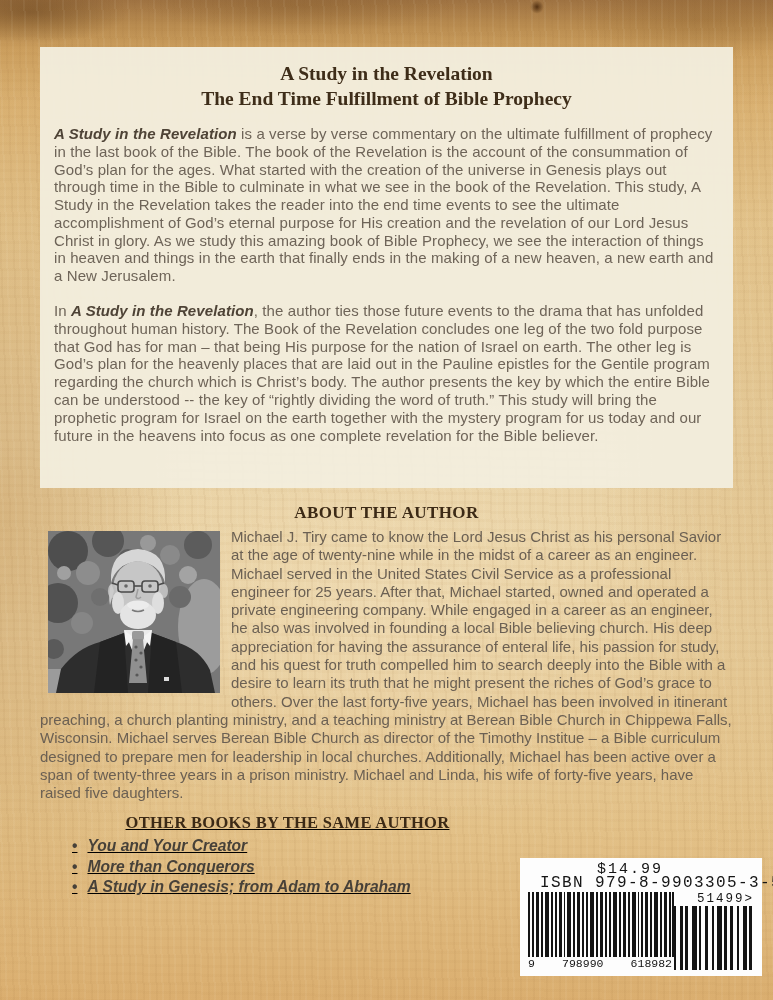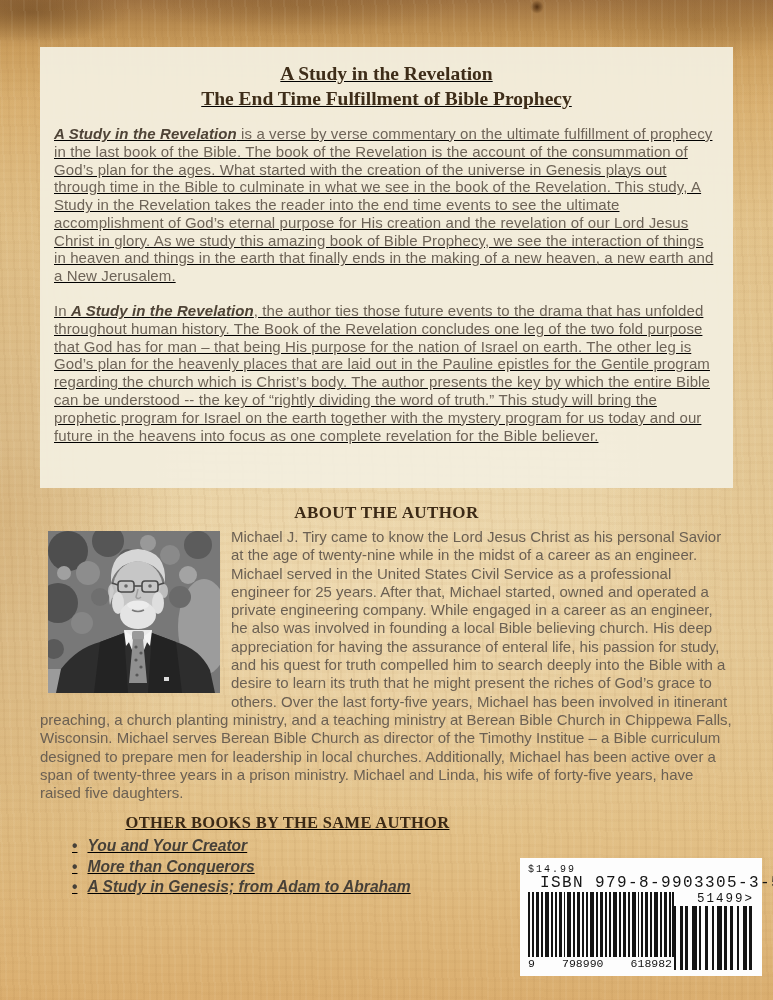--- a/index.html
+++ b/index.html
@@ -19,21 +19,21 @@
   }
   .texture {
     position:absolute; inset:0; pointer-events:none;
     background:
       repeating-linear-gradient(88deg, rgba(139,94,43,0.055) 0 2px, rgba(0,0,0,0) 2px 6px, rgba(255,250,230,0.055) 6px 8px, rgba(0,0,0,0) 8px 13px),
       repeating-linear-gradient(1deg, rgba(160,110,50,0.04) 0 3px, rgba(0,0,0,0) 3px 9px);
   }
   
   .panel {
     position:absolute; left:40px; top:47px; width:693px; height:441px;
-    background:rgba(243,237,221,0.96); box-sizing:border-box; padding:15px 14px 0 14px;text-decoration:underline;
+    background:rgba(243,237,221,0.96); box-sizing:border-box; padding:15px 14px 0 14px;
   }
   .title { font-family:"Liberation Serif", serif; font-weight:bold; color:#3e2d19;
            text-align:center; font-size:19.5px; line-height:1.28; }
   .body-text { color:#6e6458; font-size:15px; line-height:17.8px; letter-spacing:0.1px; }
   .p1 { margin-top:13px; }
   .p2 { margin-top:17px; }
   .lead { font-weight:bold; font-style:italic; color:#4e4336; }
   
   .lower { position:absolute; left:40px; top:503px; width:693px; }
   .sec-heading { font-family:"Liberation Serif", serif; font-weight:bold; color:#3c2a16;
@@ -48,21 +48,21 @@
   .title-item { display:flex; gap:10px; color:#474139; font-weight:bold; font-style:italic;
                 font-size:15.6px; line-height:20.5px; }
   .bullet { font-style:normal; }
   
   .barcode {
     position:absolute; right:11px; top:858px; width:242px; height:118px;
     background:#fdfdfd; box-sizing:border-box; padding:5px 8px 6px 8px;
     font-family:"Liberation Mono", monospace; color:#151515;
     display:flex; flex-direction:column;
   }
-  .bc-price { text-align:left; font-size:10px; letter-spacing:2px; line-height:13px; padding-right:22px; }
+  .bc-price { text-align:center; font-size:15px; letter-spacing:2px; line-height:13px; padding-right:22px; }
   .bc-isbn  { font-size:16px; letter-spacing:1.4px; line-height:15px; white-space:nowrap; padding-left:12px; }
   .bc-body { flex:1; display:flex; margin-top:1px; }
   .bc-main { width:146px; display:flex; flex-direction:column; }
   .bars { flex:1; width:100%; }
   .bc-digits { display:flex; justify-content:space-between; font-size:11.5px; line-height:12px; padding:1px 2px 0 0; }
   .bc-sup { flex:1; display:flex; flex-direction:column; }
   .sup-label { font-size:12.5px; letter-spacing:2px; line-height:14px; text-align:right; }
 </style>
 </head>
 <body>

